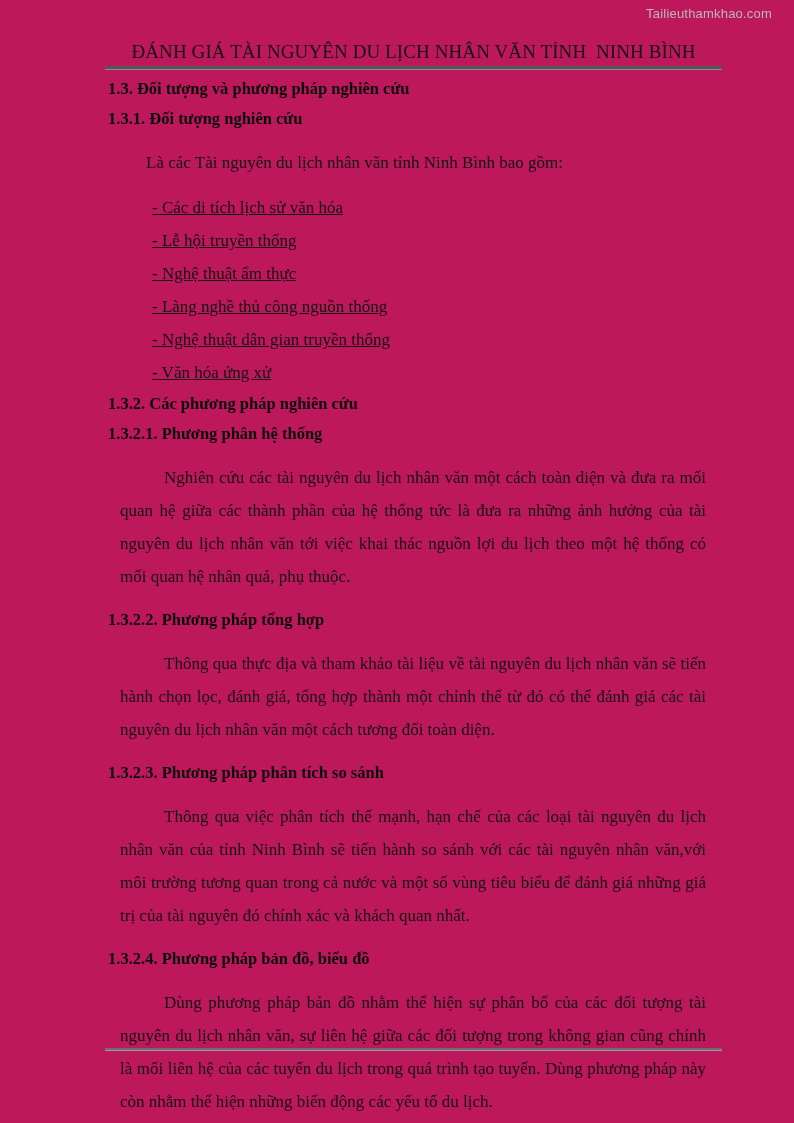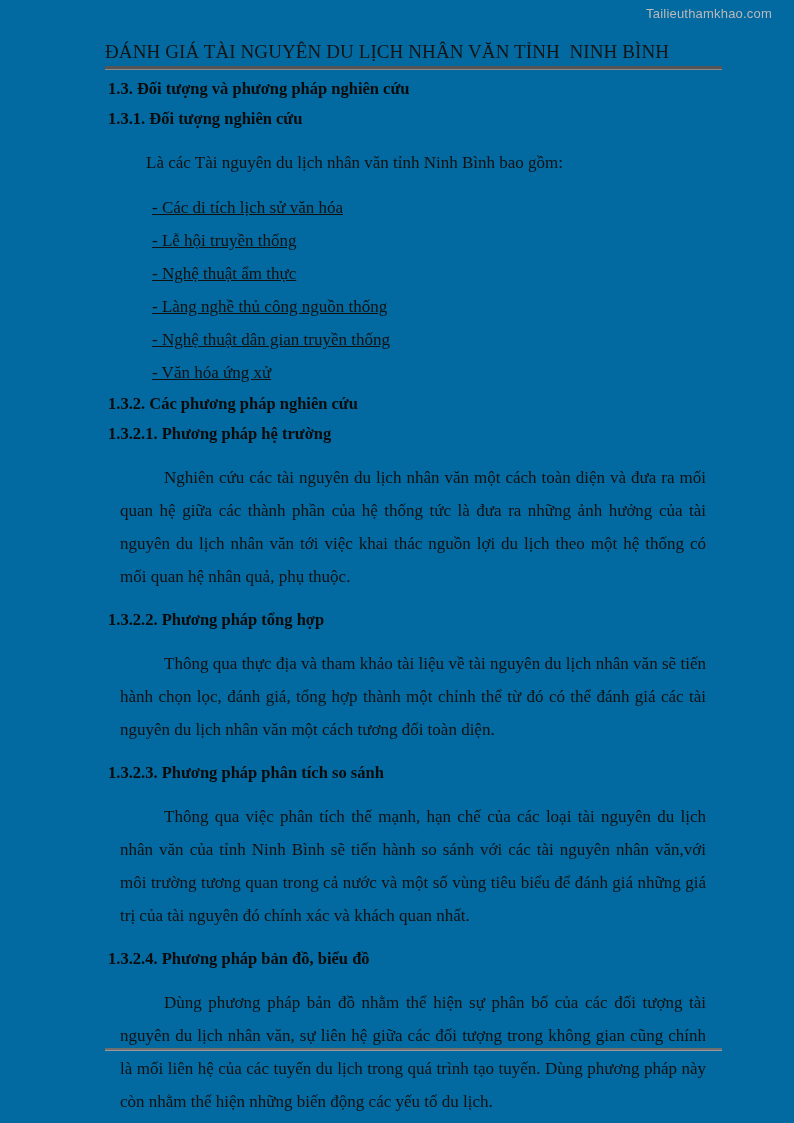--- a/index.html
+++ b/index.html
@@ -9,21 +9,21 @@
     background: #ffffff;
   }
   body {
     font-family: "Liberation Serif", "DejaVu Serif", serif;
     color: #000000;
   }
   .page {
     position: relative;
     width: 794px;
     height: 1123px;
-    background: #0369a1;
+    background: #be185d;
     overflow: hidden;
     box-sizing: border-box;
   }
 
   
   .watermark {
     position: absolute;
     top: 6px;
     right: 22px;
     font-family: "Liberation Sans", "DejaVu Sans", sans-serif;
@@ -35,21 +35,21 @@
   }
 
   
   .doc-header {
     position: absolute;
     top: 40px;
     left: 105px;
     width: 617px;
   }
   .doc-header .header-title {
-    text-align: left;
+    text-align: center;
     font-size: 19px;
     line-height: 24px;
     letter-spacing: 0.1px;
     white-space: pre;
     color: #141414;
   }
   .doc-header .header-rule {
     margin-top: 2px;
     height: 3px;
     background: #555555;
@@ -156,21 +156,21 @@
 
     <div class="bullet">- Các di tích lịch sử văn hóa</div>
     <div class="bullet">- Lễ hội truyền thống</div>
     <div class="bullet">- Nghệ thuật ẩm thực</div>
     <div class="bullet">- Làng nghề thủ công nguồn thống</div>
     <div class="bullet">- Nghệ thuật dân gian truyền thống</div>
     <div class="bullet">- Văn hóa ứng xử</div>
 
     <div class="h-sub">1.3.2. Các phương pháp nghiên cứu</div>
 
-    <div class="h-sub">1.3.2.1. Phương pháp hệ trường</div>
+    <div class="h-sub">1.3.2.1. Phương phân hệ thống</div>
     <div class="para indent">Nghiên cứu các tài nguyên du lịch nhân văn một cách toàn diện và đưa ra mối quan hệ giữa các thành phần của hệ thống tức là đưa ra những ảnh hưởng của tài nguyên du lịch nhân văn tới việc khai thác nguồn lợi du lịch theo một hệ thống có mối quan hệ nhân quả, phụ thuộc.</div>
 
     <div class="h-sub">1.3.2.2. Phương pháp tổng hợp</div>
     <div class="para indent">Thông qua thực địa và tham khảo tài liệu về tài nguyên du lịch nhân văn sẽ tiến hành chọn lọc, đánh giá, tổng hợp thành một chỉnh thể từ đó có thể đánh giá các tài nguyên du lịch nhân văn một cách tương đối toàn diện.</div>
 
     <div class="h-sub">1.3.2.3. Phương pháp phân tích so sánh</div>
     <div class="para indent">Thông qua việc phân tích thế mạnh, hạn chế của các loại tài nguyên du lịch nhân văn của tỉnh Ninh Bình sẽ tiến hành so sánh với các tài nguyên nhân văn,với môi trường tương quan trong cả nước và một số vùng tiêu biểu để đánh giá những giá trị của tài nguyên đó chính xác và khách quan nhất.</div>
 
     <div class="h-sub">1.3.2.4. Phương pháp bản đồ, biểu đồ</div>
     <div class="para indent">Dùng phương pháp bản đồ nhằm thể hiện sự phân bố của các đối tượng tài nguyên du lịch nhân văn, sự liên hệ giữa các đối tượng trong không gian cũng chính là mối liên hệ của các tuyến du lịch trong quá trình tạo tuyến. Dùng phương pháp này còn nhằm thể hiện những biến động các yếu tố du lịch.</div>

